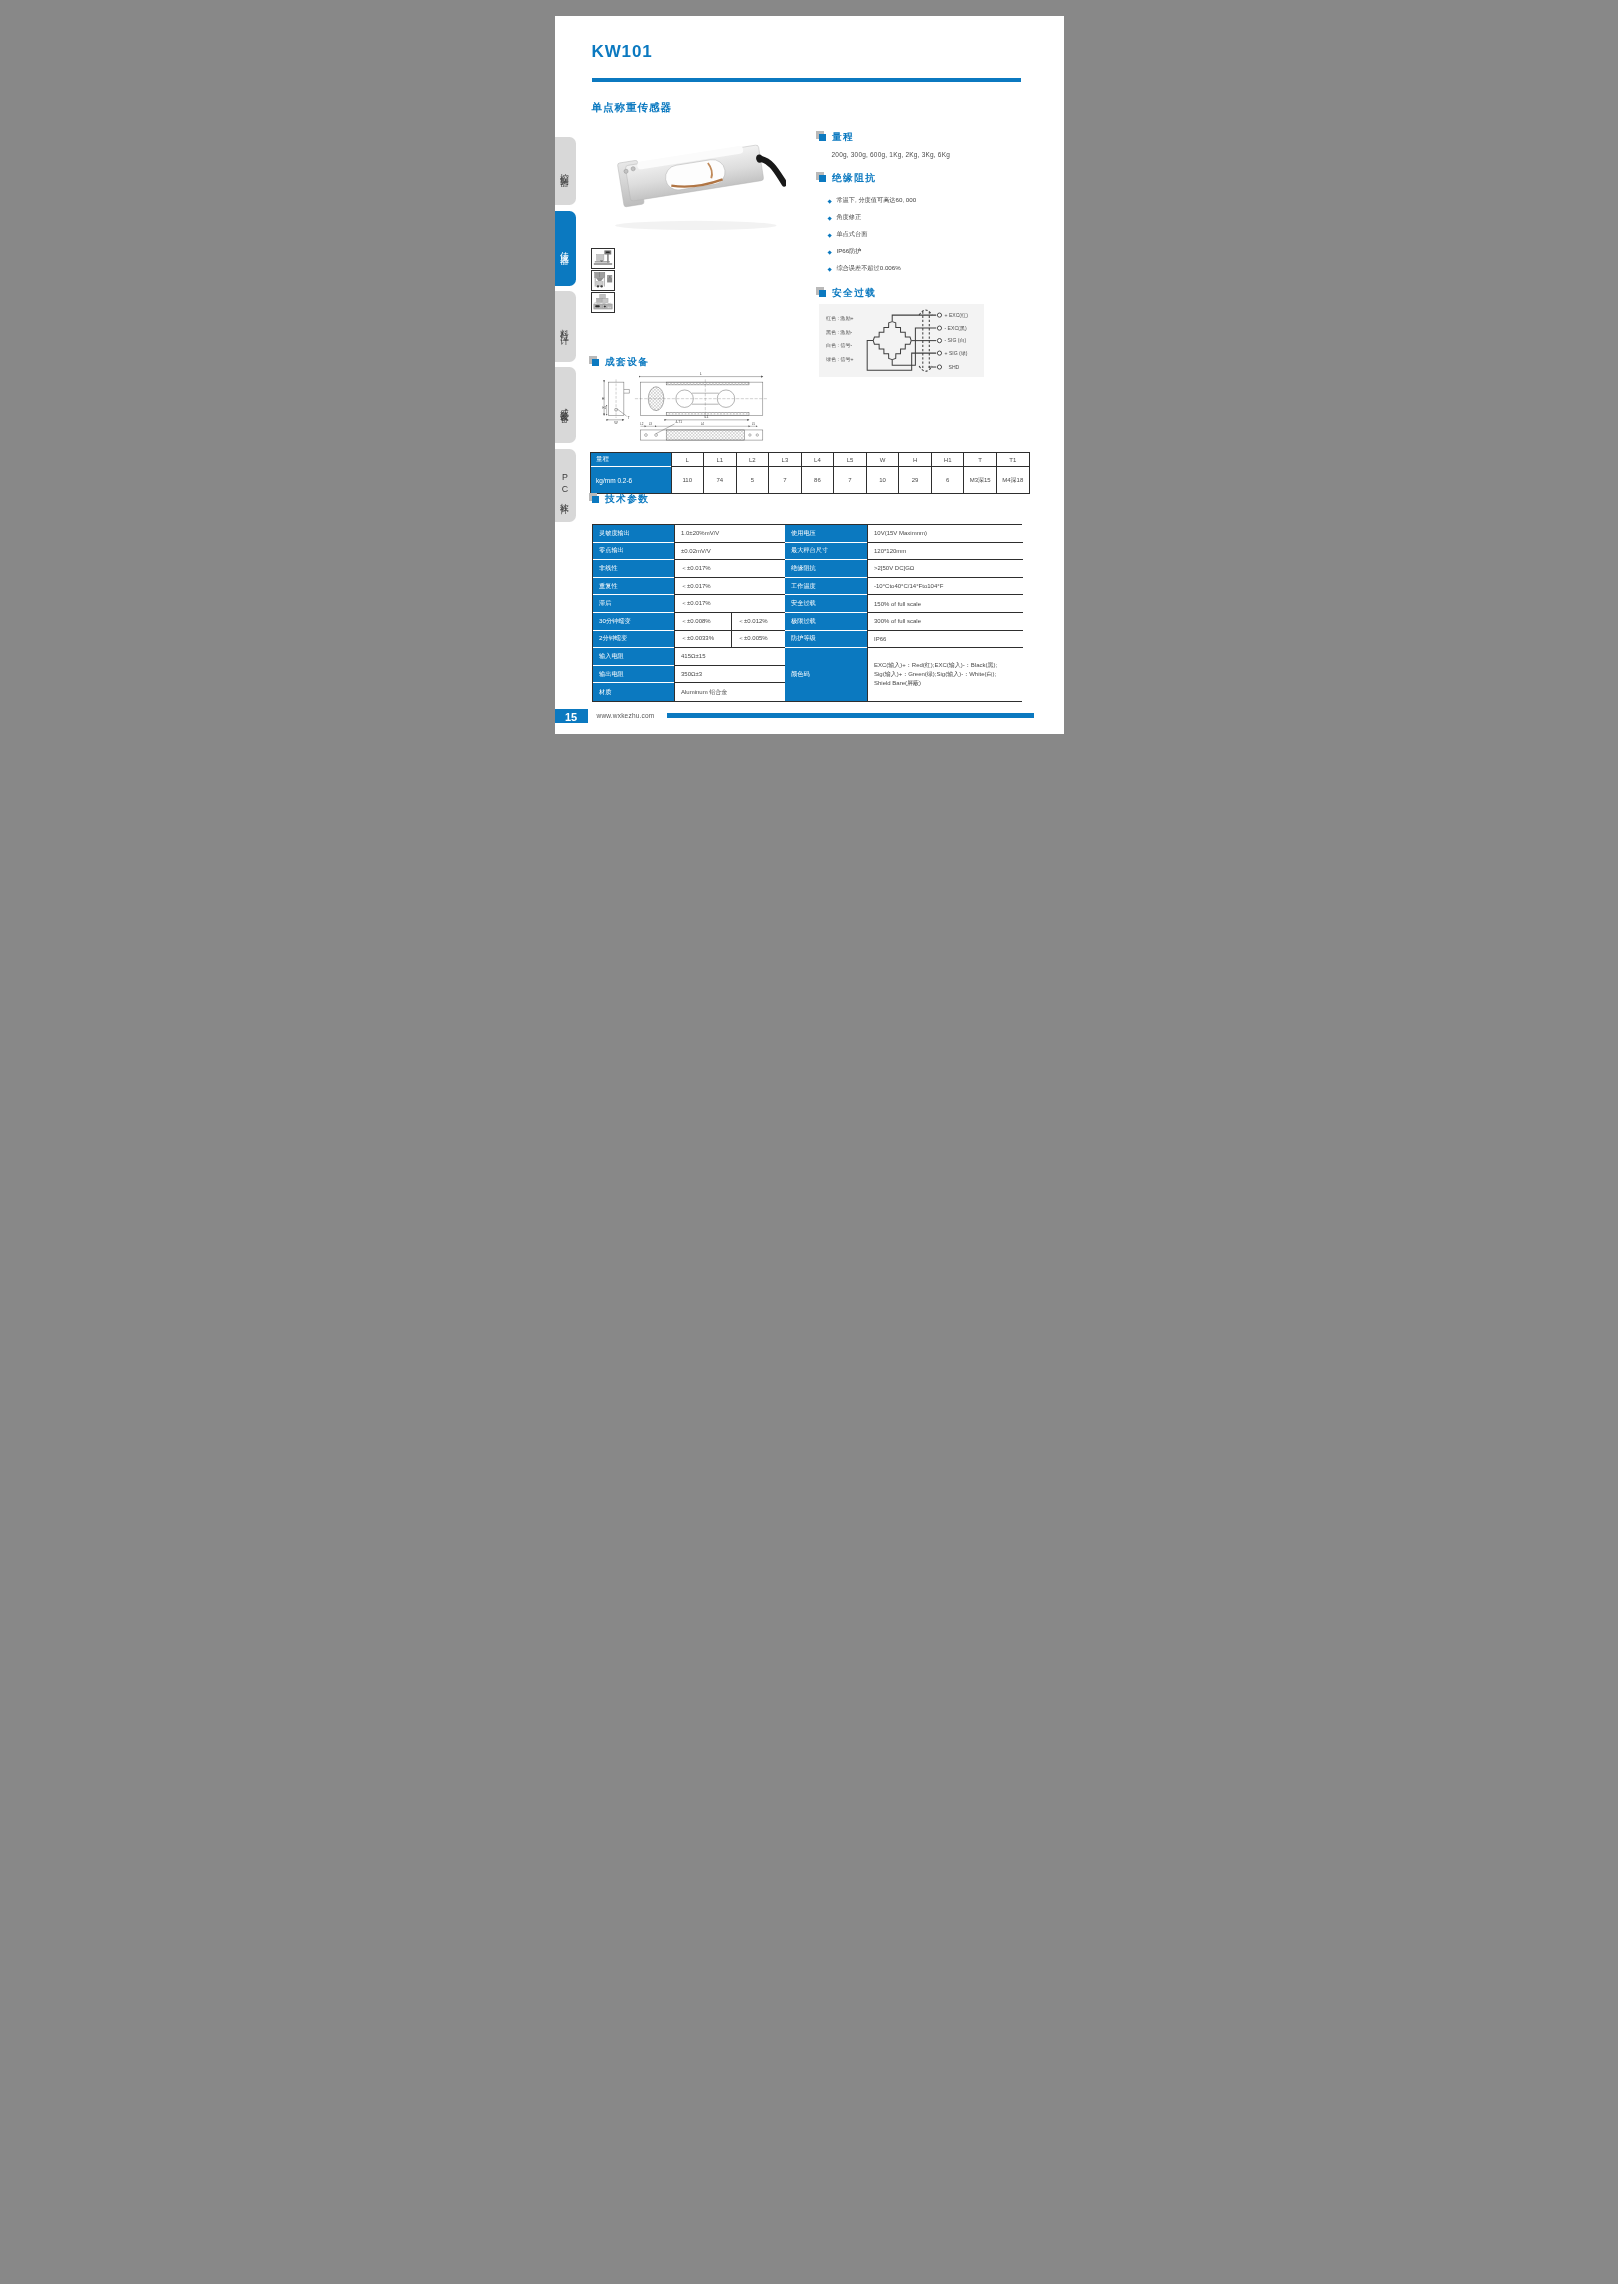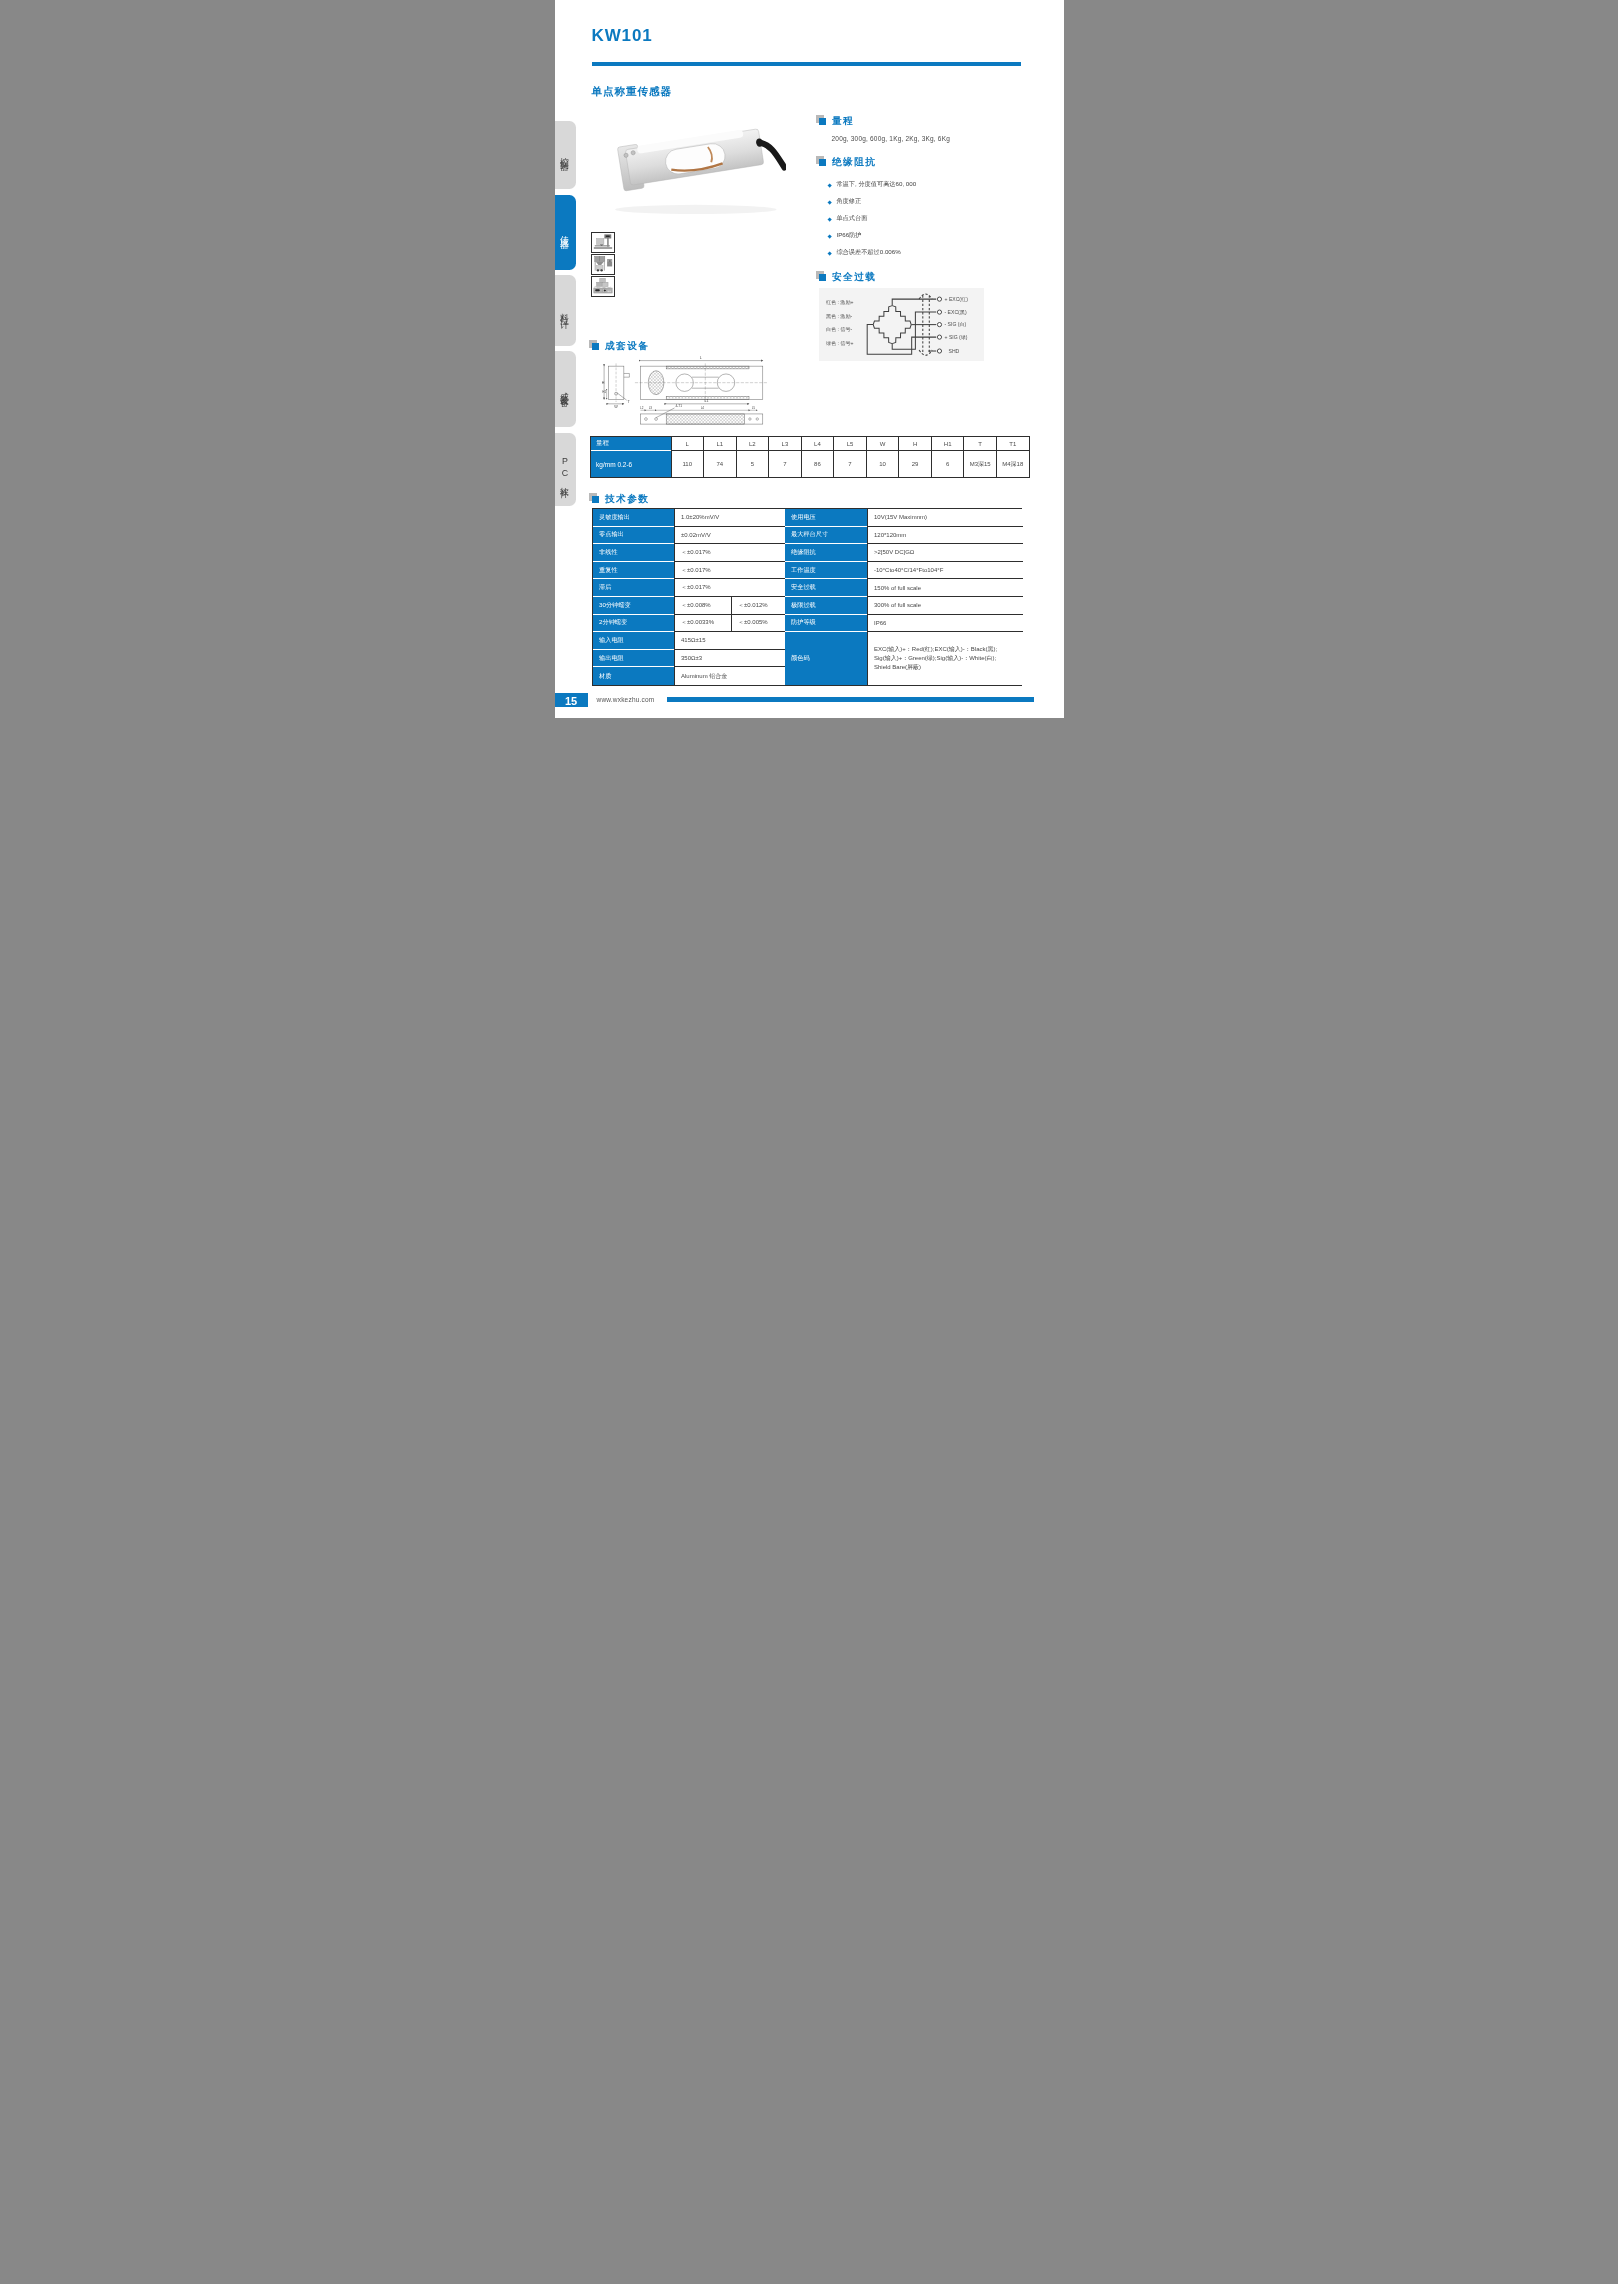--- a/index.html
+++ b/index.html
@@ -1,17 +1,17 @@
 <!DOCTYPE html>
 <html style="font-size:7.4px"><head>
 <meta charset="utf-8">
 <style>
   html,body{margin:0;padding:0;background:#888;}
   *{box-sizing:border-box;}
-  .page{position:relative;width:509px;height:718px;background:#fff;margin:0 auto;
+  .page{position:relative;width:509px;height:718px;background:#fff;margin:16px auto;
         font-family:"Liberation Sans","DejaVu Sans",sans-serif;overflow:hidden;}
   
   .model{position:absolute;left:37px;top:26px;font-size:17px;font-weight:bold;color:#0b79c0;letter-spacing:0.9px;}
   .rule{position:absolute;left:37px;top:62px;width:429px;height:3.7px;background:#0b79c0;}
   .subtitle{position:absolute;left:37px;top:85px;font-size:10.6px;font-weight:bold;color:#0b79c0;letter-spacing:0.9px;}
   
   .tab{position:absolute;left:0;width:21px;border-radius:0 6.5px 6.5px 0;
        display:flex;align-items:center;justify-content:center;
        writing-mode:vertical-rl;text-orientation:upright;
        font-size:8.8px;letter-spacing:3.2px;color:#3b3b3b;background:#d8d8d8;font-weight:500;}
@@ -307,21 +307,21 @@
     <div class="dd">7</div>
     <div class="dd">86</div>
     <div class="dd">7</div>
     <div class="dd">10</div>
     <div class="dd">29</div>
     <div class="dd">6</div>
     <div class="dd">M3深15</div>
     <div class="dd">M4深18</div>
   </div>
 
-  <div class="sec" style="left:37px;top:493px;">
+  <div class="sec" style="left:37px;top:477px;">
     <span class="marker"></span>
     <span class="st">技术参数</span>
   </div>
 
   <div class="spec">
     <div class="sl" style="grid-area:1/1;">灵敏度输出</div>
     <div class="sv" style="grid-area:1/2/2/4;">1.0±20%mV/V</div>
     <div class="sl" style="grid-area:1/4;">使用电压</div>
     <div class="sv" style="grid-area:1/5;">10V(15V Maximnm)</div>
 

